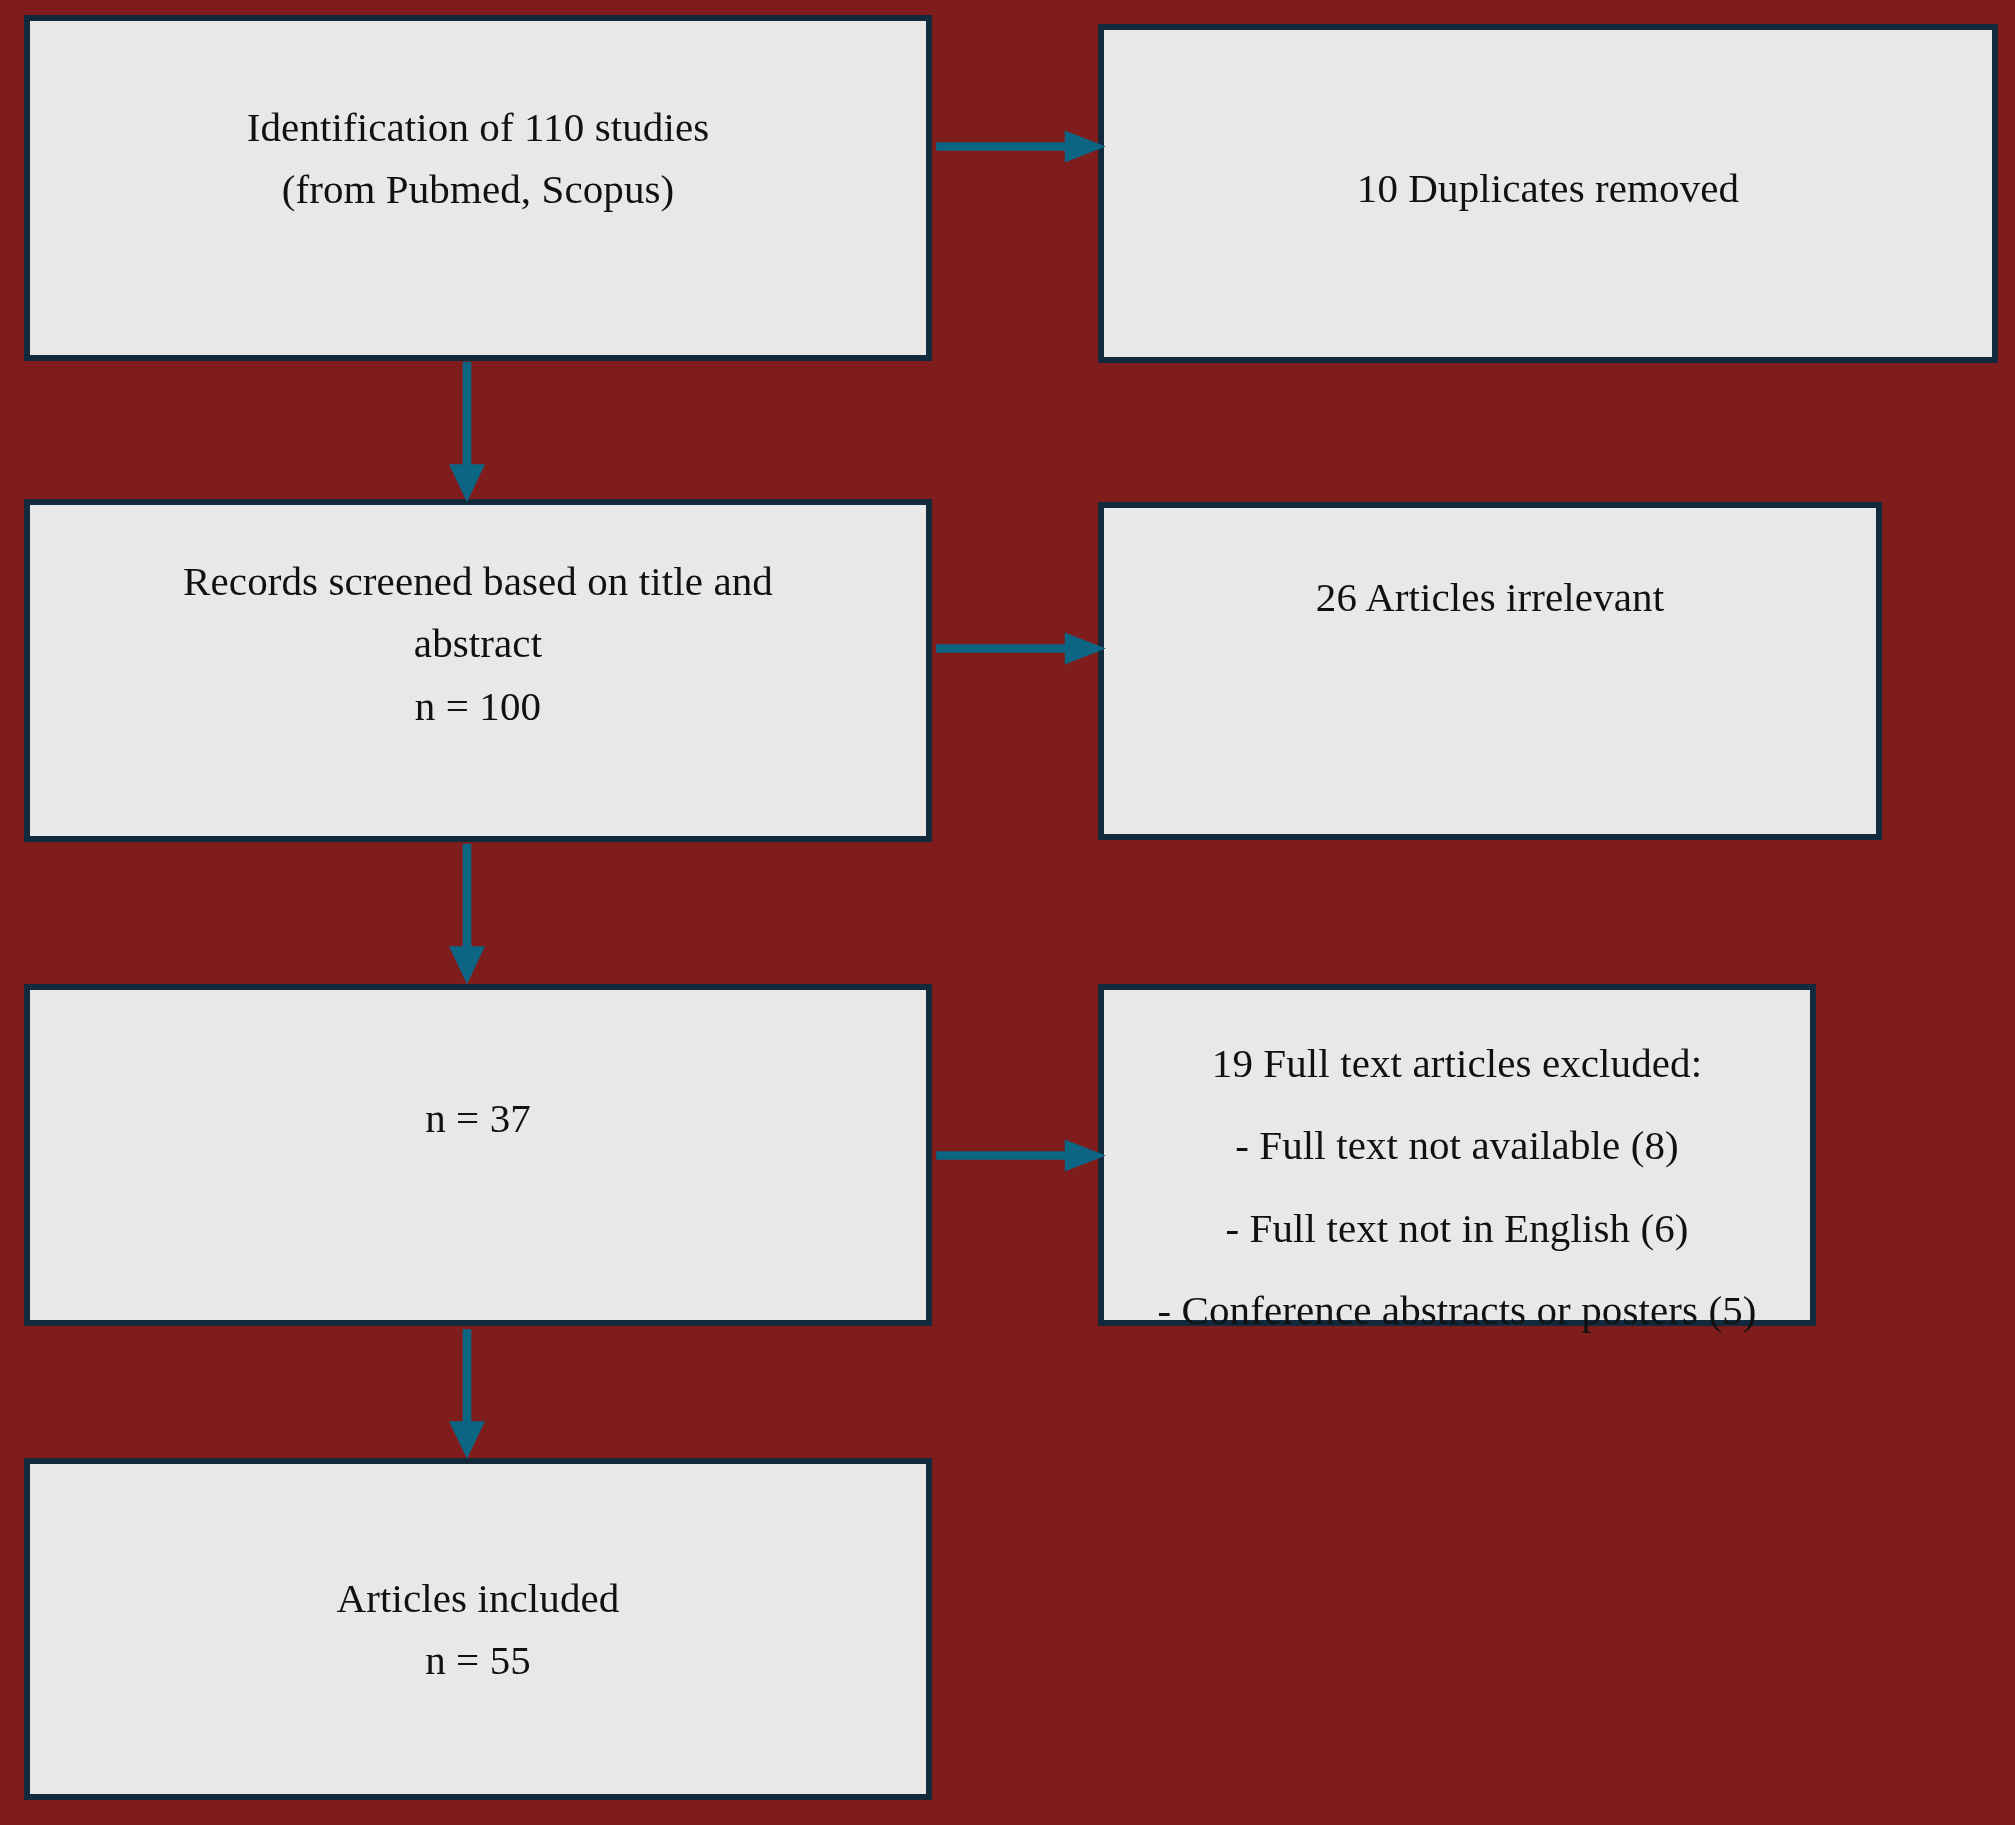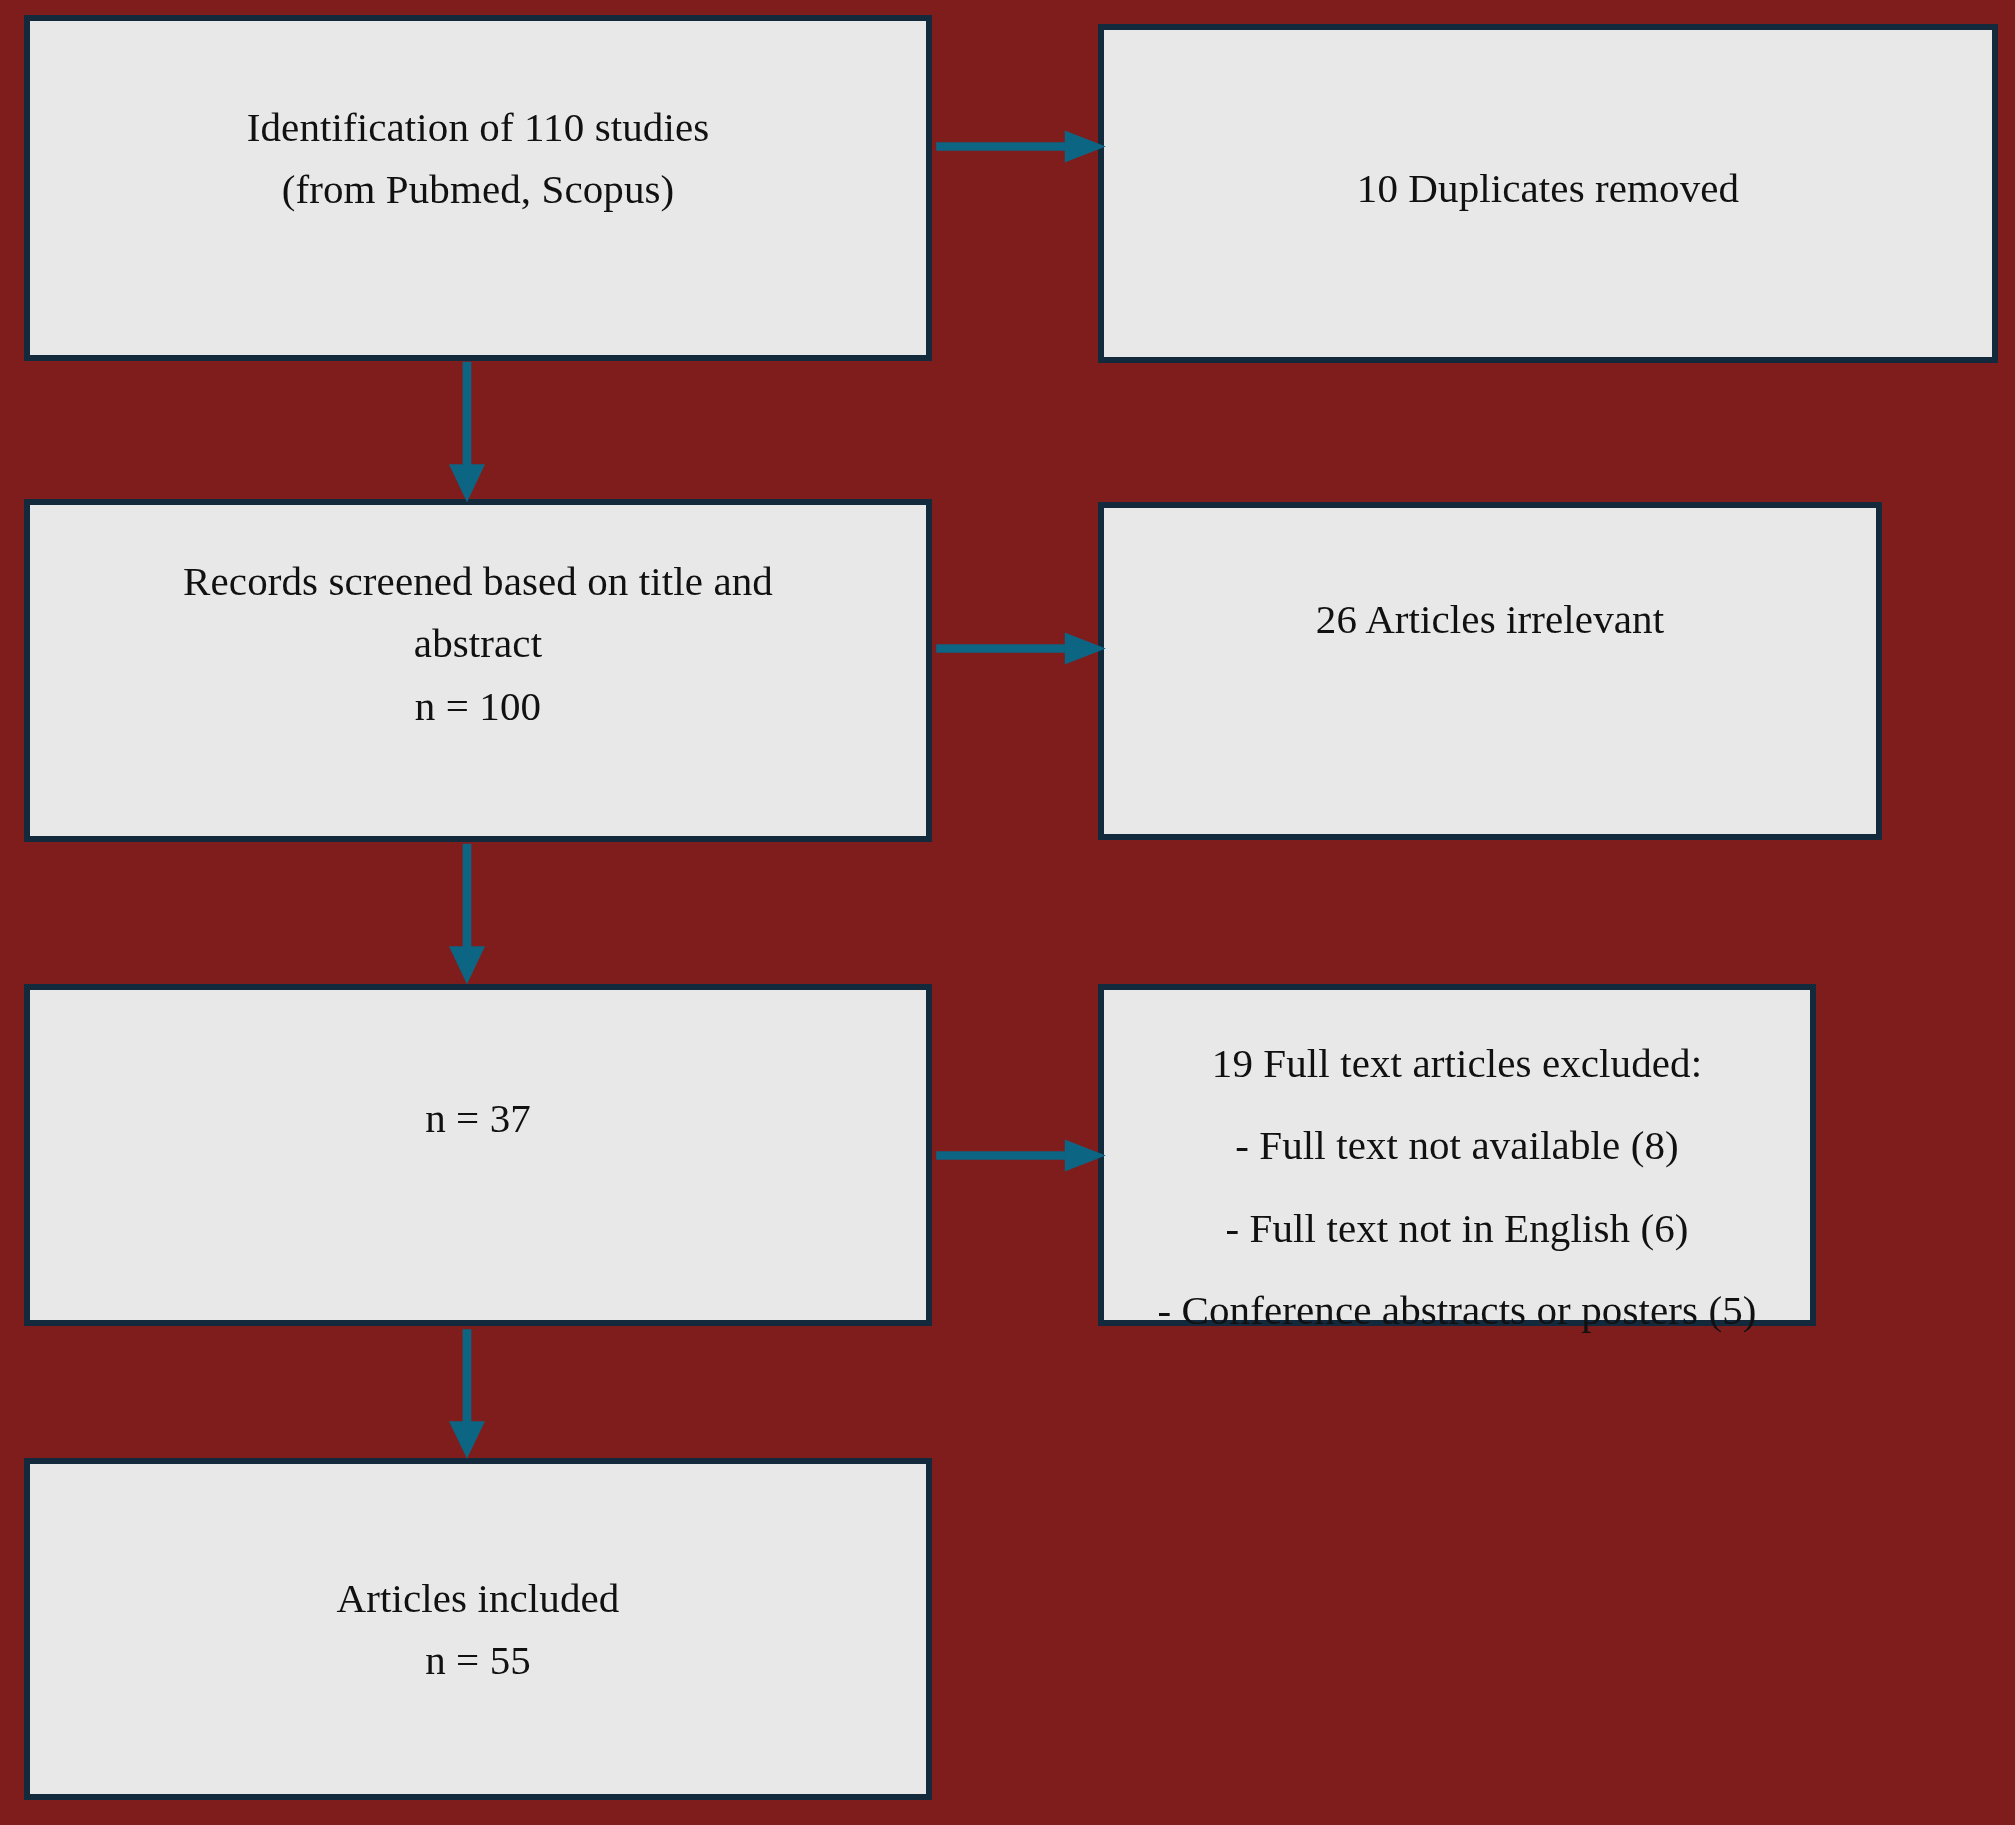--- a/index.html
+++ b/index.html
@@ -45,21 +45,21 @@
   #node-duplicates {
     left: 1098px; top: 24px;  width: 900px; height: 339px;
     padding-top: 127px;
   }
   #node-screened {
     left: 24px;  top: 499px;  width: 908px; height: 343px;
     padding-top: 45px;
   }
   #node-irrelevant {
     left: 1098px; top: 502px; width: 784px; height: 338px;
-    padding-top: 80px;
+    padding-top: 58px;
   }
   #node-fulltext {
     left: 24px;  top: 984px; width: 908px; height: 342px;
     padding-top: 97px;
   }
   #node-excluded {
     left: 1098px; top: 984px; width: 718px; height: 342px;
     padding-top: 40px;
     gap: 16px;
   }

